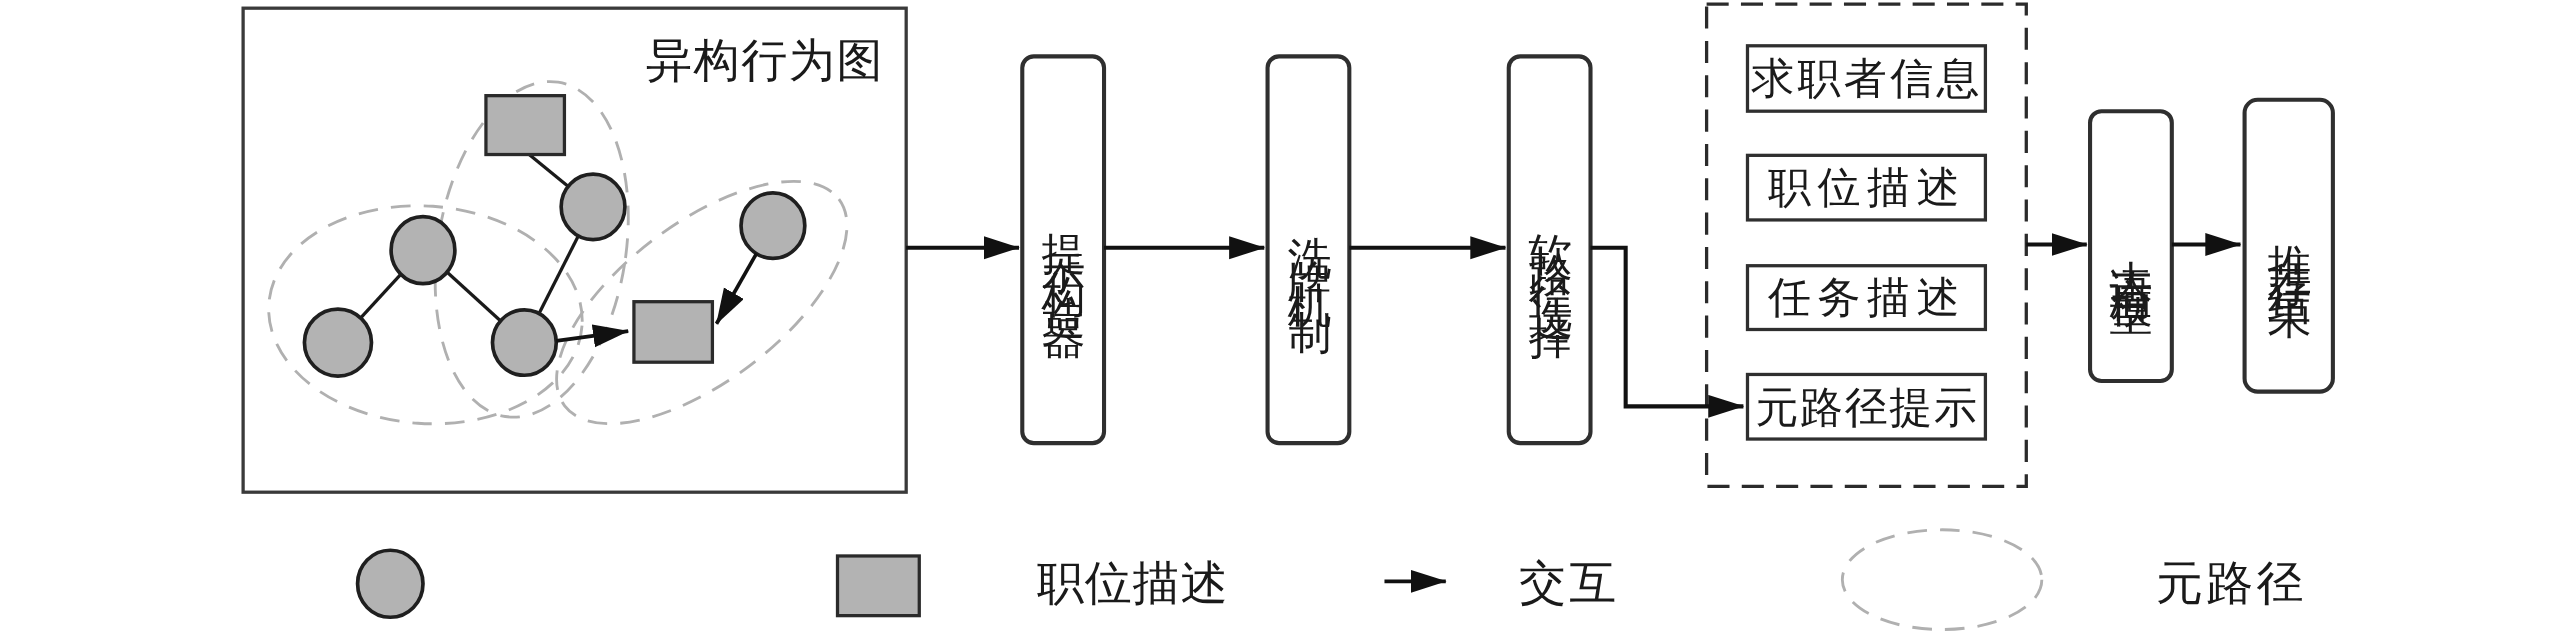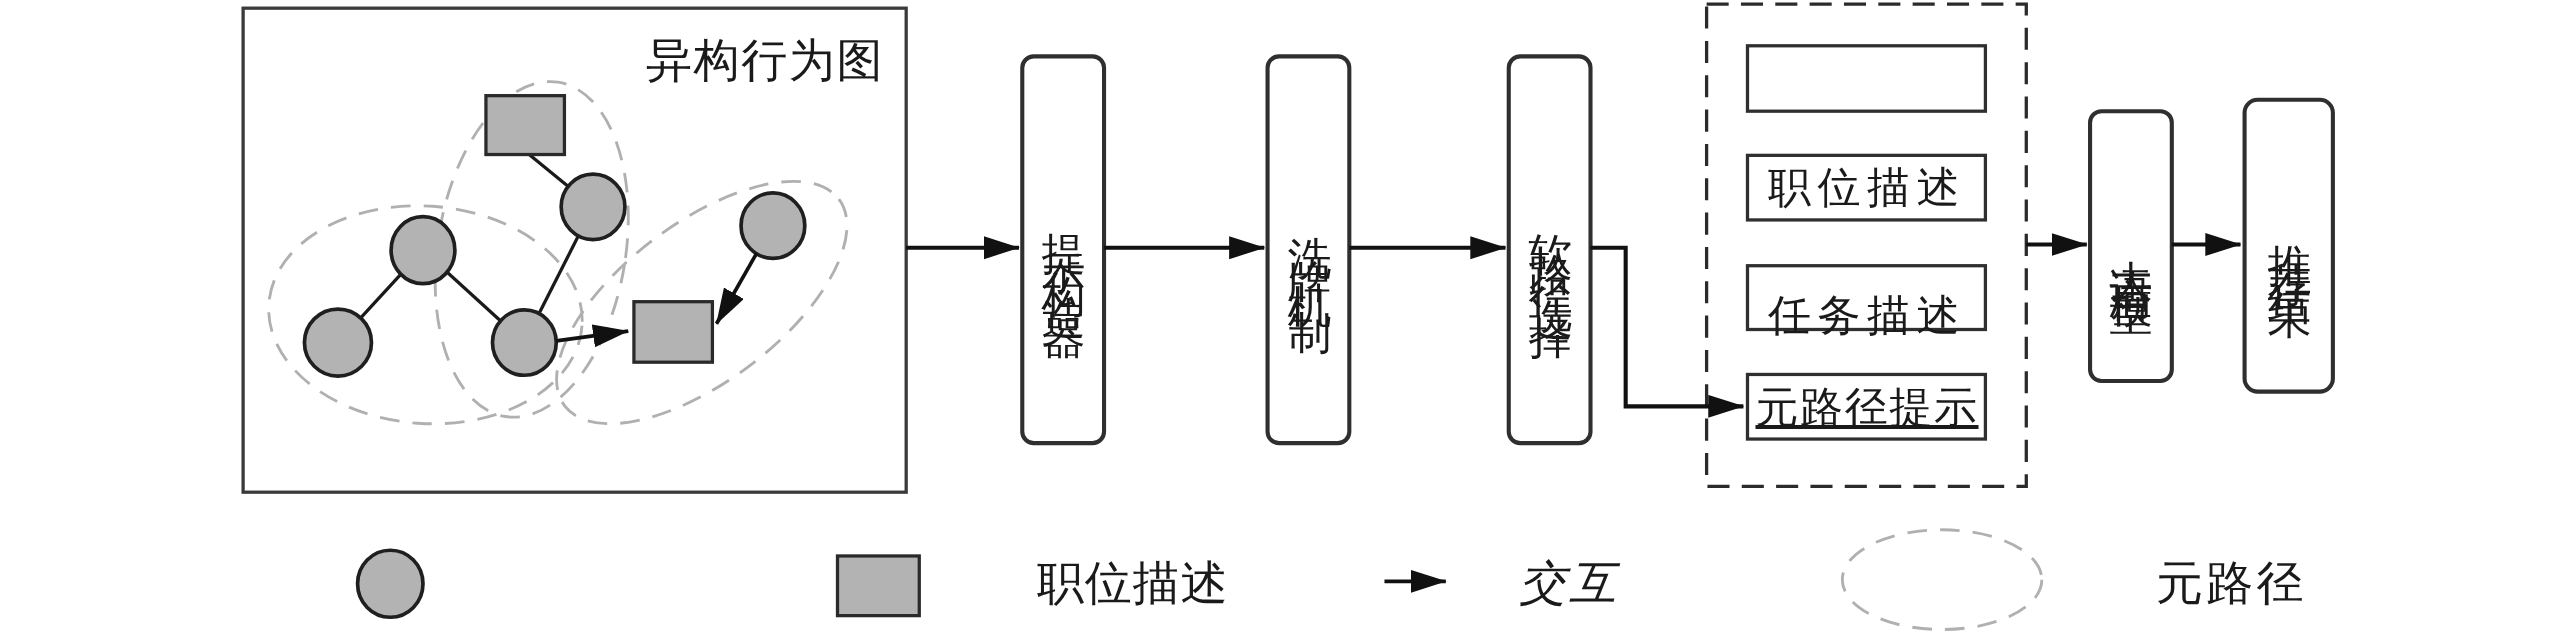--- a/index.html
+++ b/index.html
@@ -86,25 +86,26 @@
     <path d="M1693,711 L1768,711" fill="none" stroke="#111111" stroke-width="4.5" marker-end="url(#ah)"></path>
     <ellipse cx="2375" cy="709" rx="122" ry="61" fill="none" stroke="#b0b0b0" stroke-width="3.5" stroke-dasharray="24 16"></ellipse>
   </svg>
 
   <div class="label hlabel" style="left:646px;top:35px;width:237px;height:52px;line-height:52px;font-size:46px;letter-spacing:1.6px;">异构行为图</div>
 
   <div class="label vlabel" style="left:1022px;top:69px;width:82px;height:362px;line-height:82px;font-size:44px;letter-spacing:21px;">提示构造器</div>
   <div class="label vlabel" style="left:1268px;top:69px;width:82px;height:362px;line-height:82px;font-size:44px;letter-spacing:24.5px;">洗牌机制</div>
   <div class="label vlabel" style="left:1509px;top:69px;width:82px;height:362px;line-height:82px;font-size:44px;letter-spacing:21px;">软路径选择</div>
 
+  <div class="label hlabel" style="left:1748px;top:46px;width:238px;height:65px;line-height:65px;font-size:43px;letter-spacing:3.3px;">求职者信息</div>
   <div class="label hlabel" style="left:1748px;top:155px;width:238px;height:65px;line-height:65px;font-size:43px;letter-spacing:6.5px;">职位描述</div>
-  <div class="label hlabel" style="left:1748px;top:266px;width:238px;height:52px;line-height:64px;font-size:43px;letter-spacing:6.5px;margin-top:18px;">任务描述</div>
-  <div class="label hlabel" style="left:1748px;top:375px;width:238px;height:65px;line-height:65px;font-size:43px;letter-spacing:1.6px;text-decoration:underline;">元路径提示</div>
+  <div class="label hlabel" style="left:1748px;top:266px;width:238px;height:52px;line-height:64px;font-size:43px;letter-spacing:6.5px;">任务描述</div>
+  <div class="label hlabel" style="left:1748px;top:375px;width:238px;height:65px;line-height:65px;font-size:43px;letter-spacing:1.6px;">元路径提示</div>
 
   <div class="label vlabel" style="left:2090px;top:119px;width:82px;height:254px;line-height:82px;font-size:43px;letter-spacing:8.2px;">大语言模型</div>
   <div class="label vlabel" style="left:2245px;top:111px;width:88px;height:269px;line-height:88px;font-size:44px;letter-spacing:18px;">推荐结果</div>
 
   <div class="label" style="left:1037px;top:559px;height:49px;line-height:49px;font-size:47px;letter-spacing:0.8px;">职位描述</div>
-  <div class="label" style="left:1519px;top:559px;height:49px;line-height:49px;font-size:47px;letter-spacing:3.3px;font-style:italic;">交互</div>
+  <div class="label" style="left:1519px;top:559px;height:49px;line-height:49px;font-size:47px;letter-spacing:3.3px;">交互</div>
   <div class="label" style="left:2143px;top:559px;height:49px;line-height:49px;font-size:47px;letter-spacing:3.3px;margin-left:13px;">元路径</div>
 
 </div>
 
 
 </body></html>

